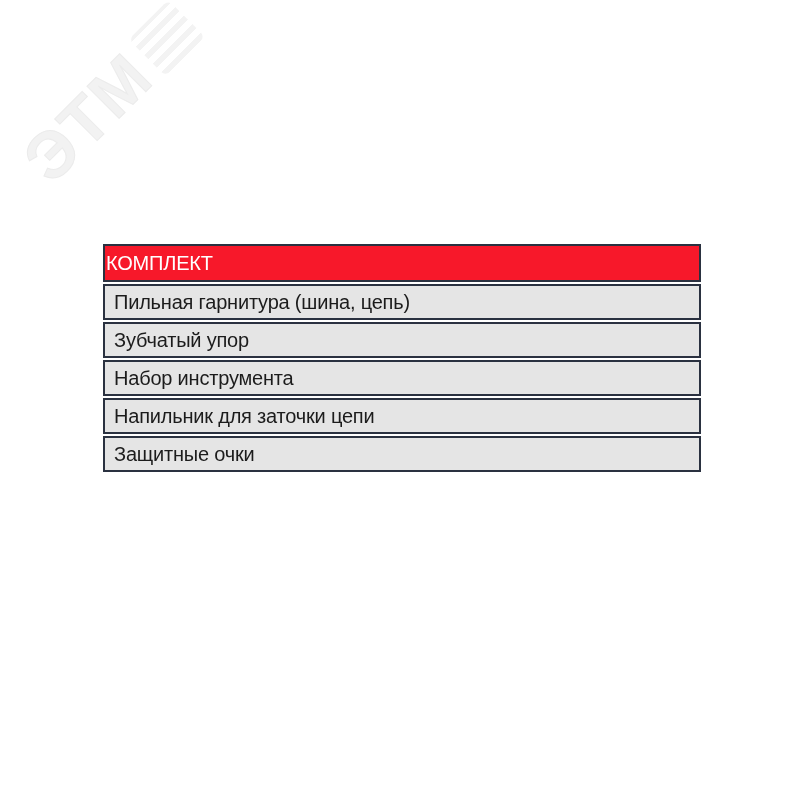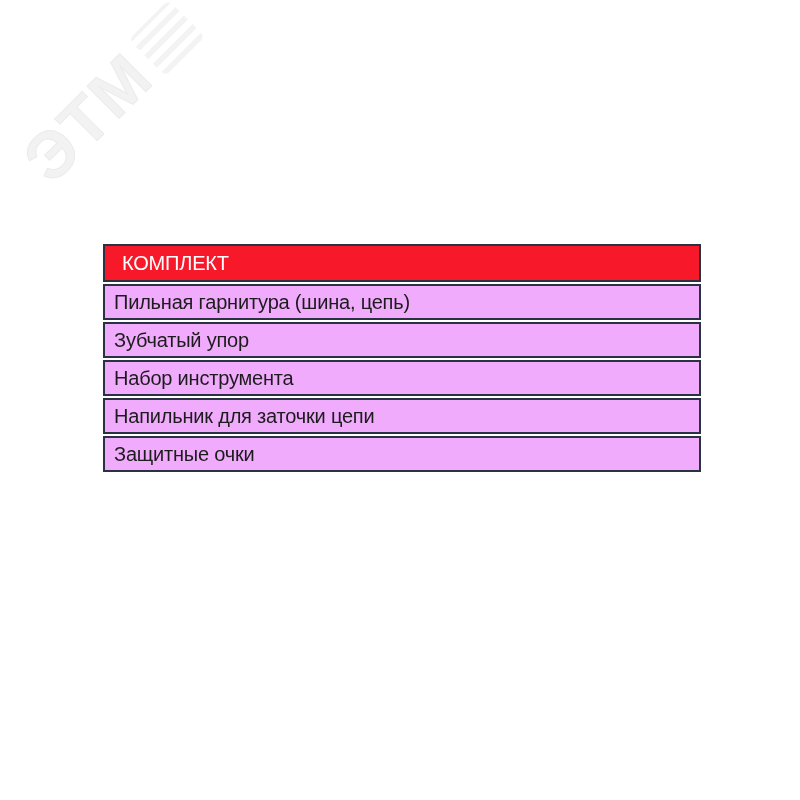--- a/index.html
+++ b/index.html
@@ -63,29 +63,29 @@
     width: 598px;
   }
   .kit-header {
     box-sizing: border-box;
     height: 38px;
     background: var(--header-bg, #f7182a);
     border: 2px solid var(--border-color, #2a3140);
     color: var(--header-text, #ffffff);
     display: flex;
     align-items: center;
-    padding-left: 17px;
+    padding-left: 1px;
     font-size: 20px;
     letter-spacing: -0.2px;
   }
   .kit-row {
     box-sizing: border-box;
     height: 36px;
     margin-top: 2px;
-    background: #f0abfc;
+    background: #e5e5e5;
     border: 2px solid var(--border-color, #2a3140);
     color: var(--row-text, #1c1c1c);
     display: flex;
     align-items: center;
     padding-left: 9px;
     font-size: 20px;
     letter-spacing: -0.2px;
     white-space: nowrap;
   }
 </style>

